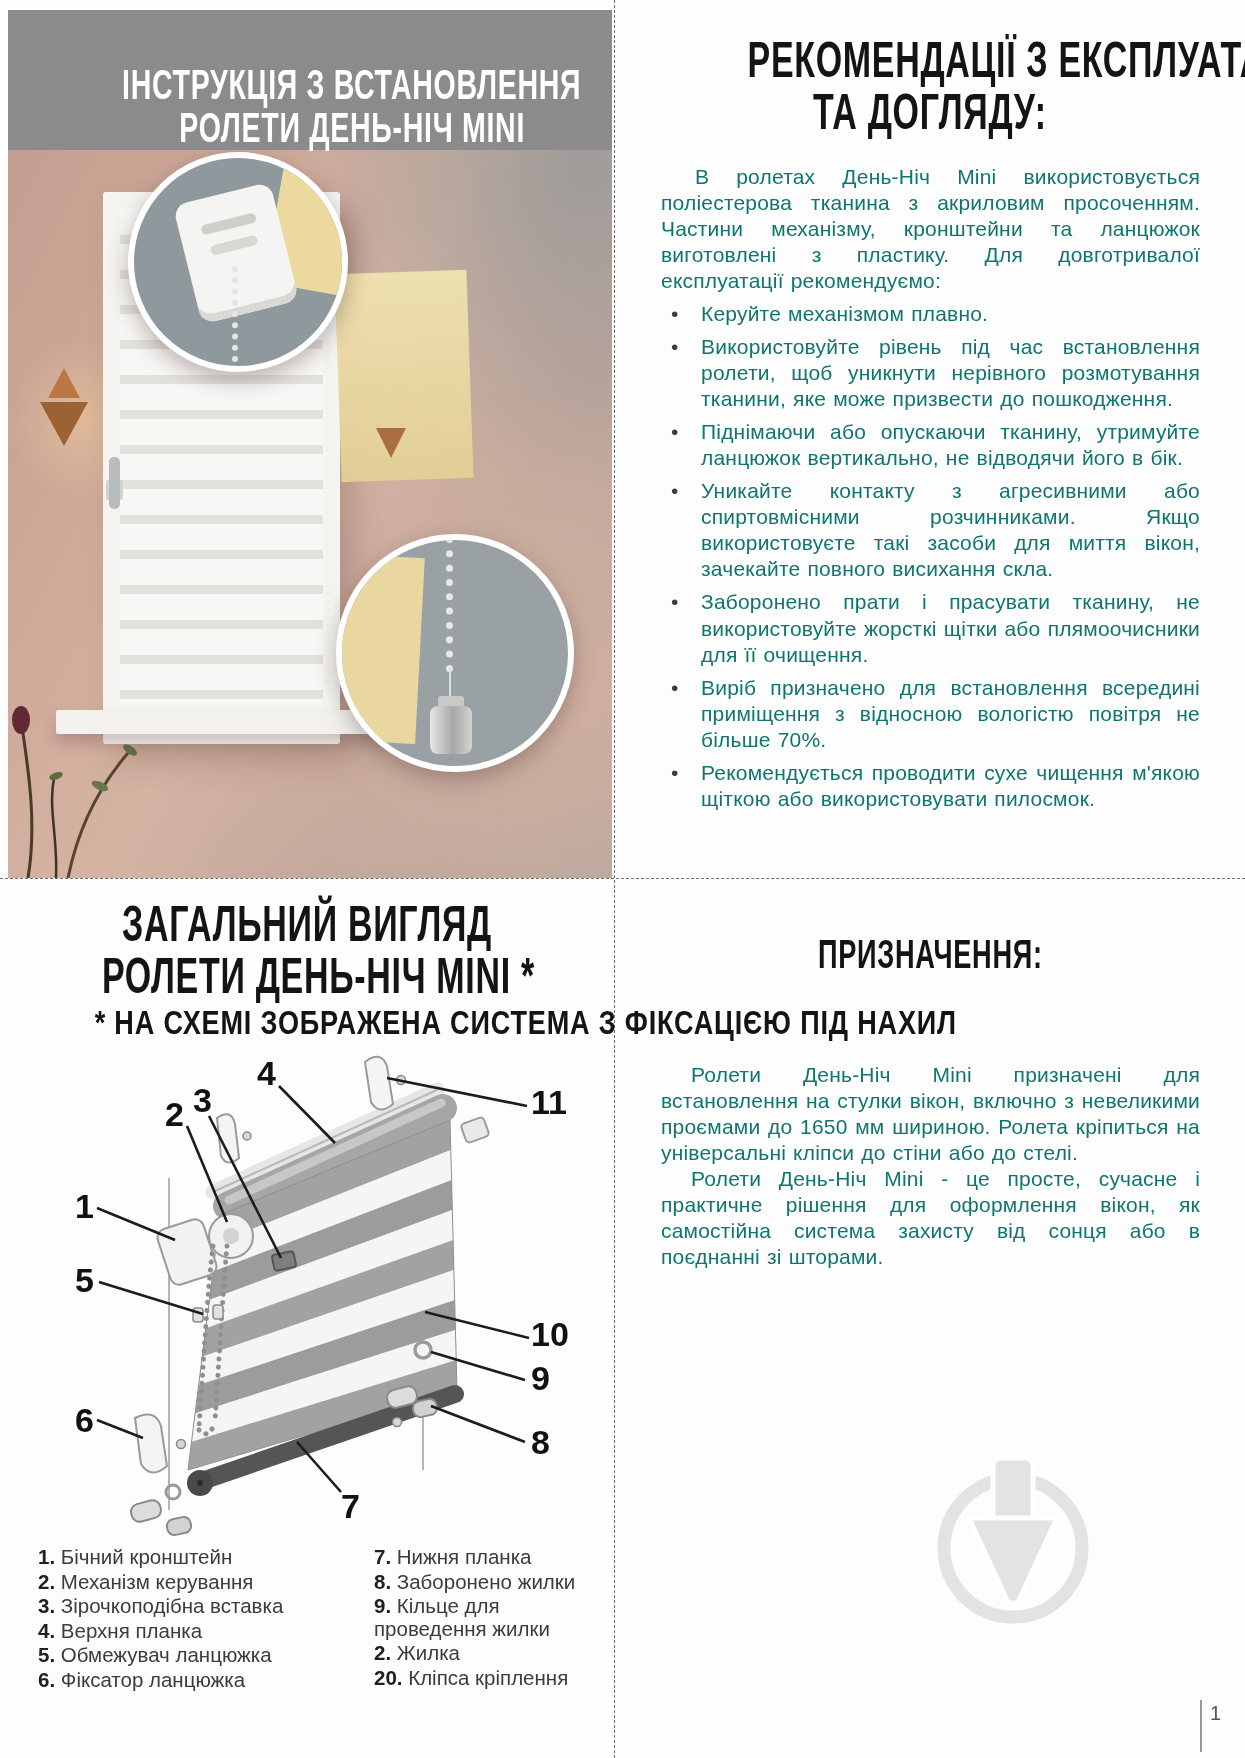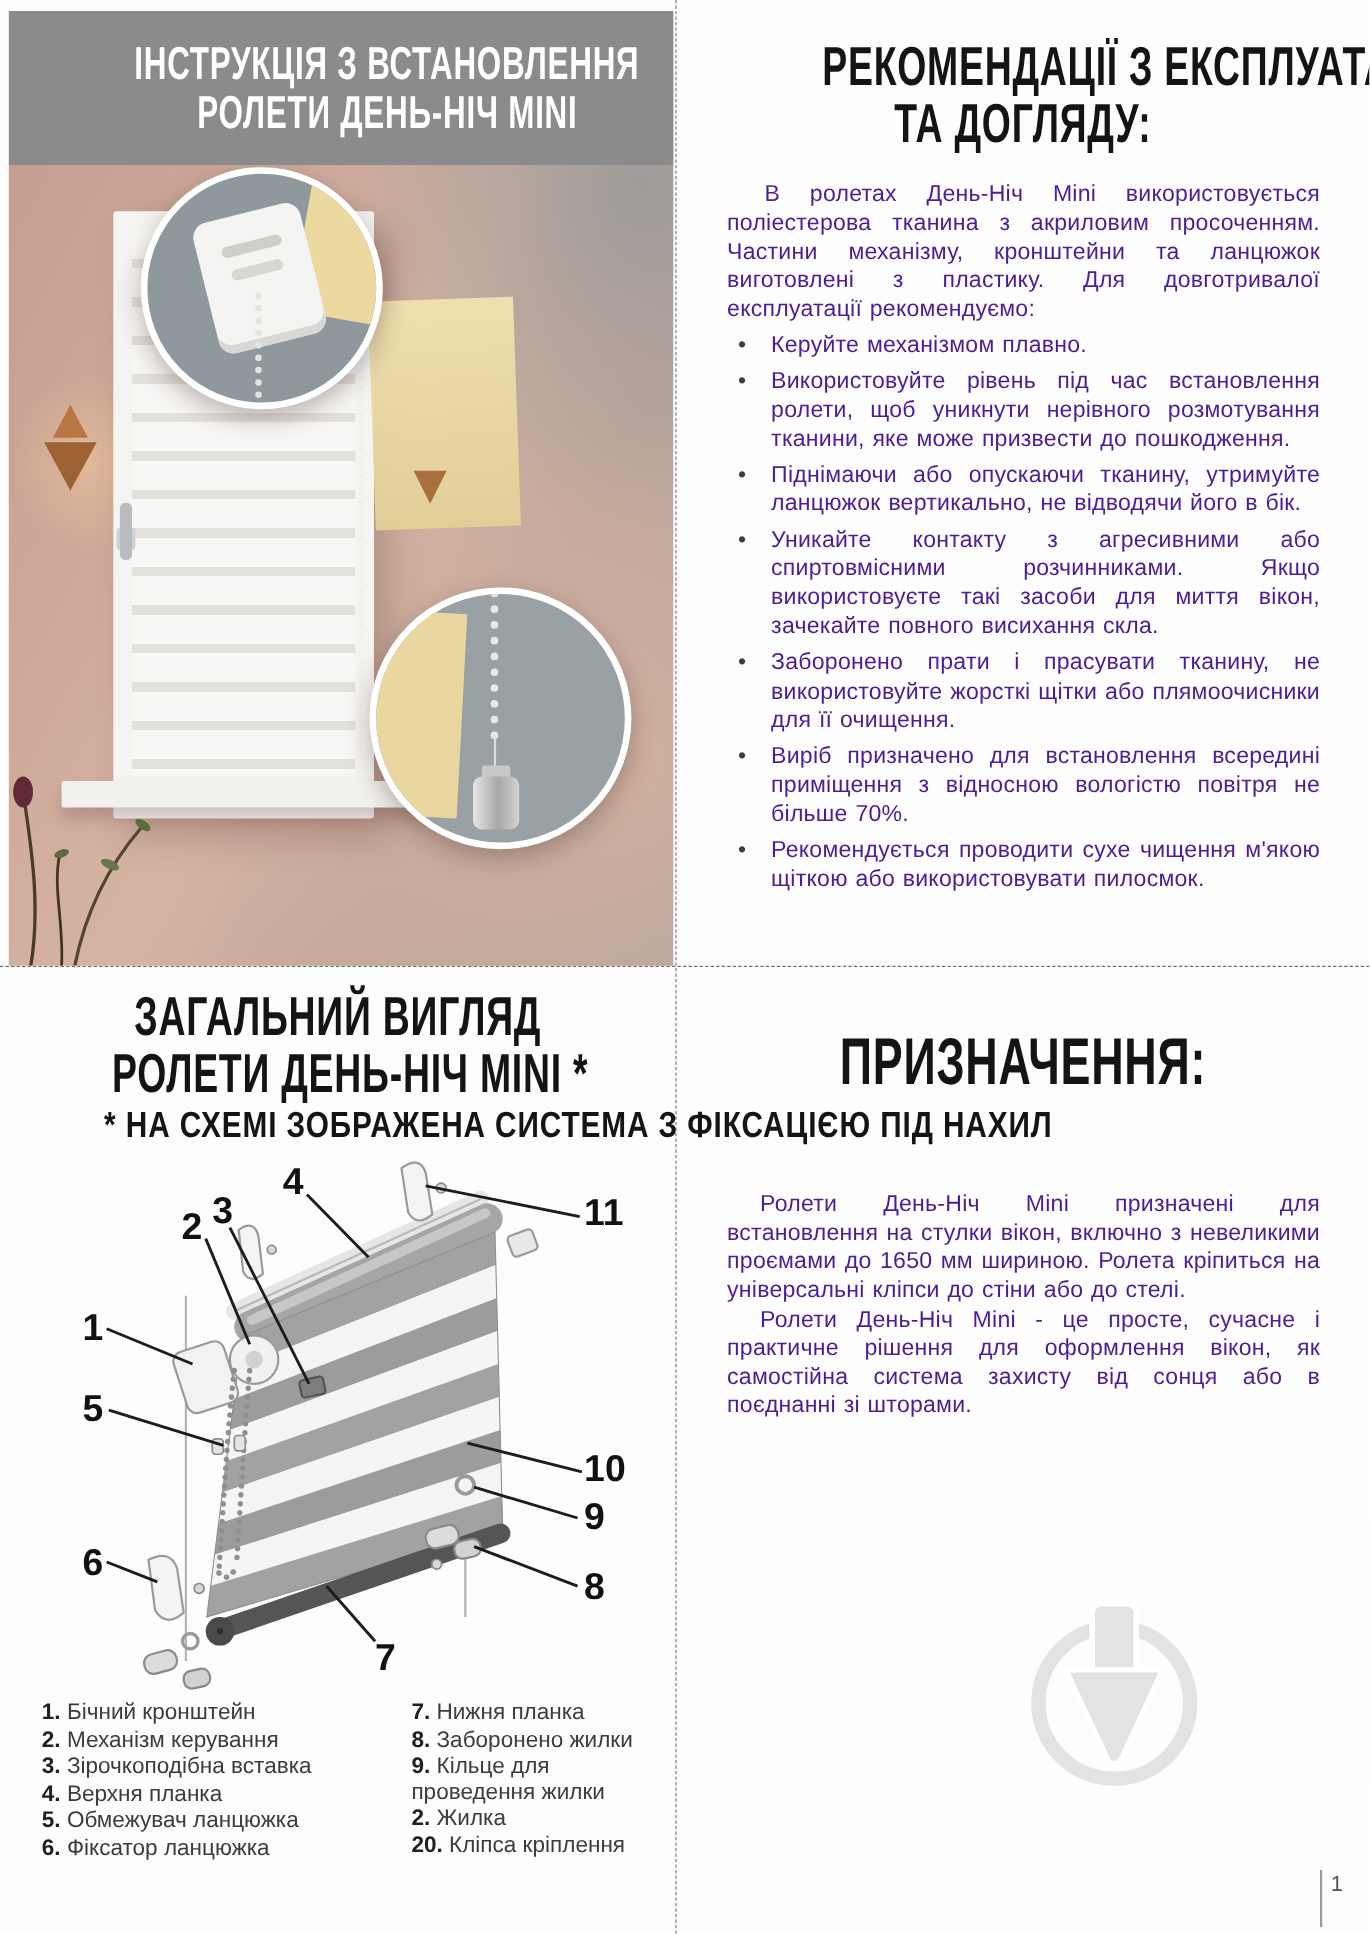--- a/index.html
+++ b/index.html
@@ -5,30 +5,30 @@
   html,body{margin:0;padding:0;background:#ffffff;}
   .page{position:relative;width:1245px;height:1758px;background:#fdfdfd;overflow:hidden;
         font-family:"Liberation Sans",sans-serif;color:#3a3a3c;}
   .cutline-v{position:absolute;left:614px;top:0;height:1758px;width:0;border-left:1px dashed #6f6f6f;}
   .cutline-h{position:absolute;left:0;top:878px;width:1245px;height:0;border-top:1px dashed #6f6f6f;}
 
   
   .hline{text-align:center;line-height:1.04;color:#141414;}
   .squeeze{display:inline-block;transform:scaleX(.68);transform-origin:50% 50%;white-space:nowrap;
            font-weight:bold;letter-spacing:1px;}
-  .body-text{font-size:21px;line-height:1.24;text-align:justify;letter-spacing:.2px;word-spacing:1px;color:#4c1d95;}
+  .body-text{font-size:21px;line-height:1.24;text-align:justify;letter-spacing:.2px;word-spacing:1px;color:#0f766e;}
 
   
   .photo{position:absolute;left:8px;top:10px;width:604px;height:868px;overflow:hidden;
     background:
       radial-gradient(520px 420px at 88% 78%, rgba(212,177,160,.9), rgba(212,177,160,0) 70%),
       radial-gradient(430px 500px at 95% 18%, rgba(150,152,152,.85), rgba(150,152,152,0) 65%),
       linear-gradient(118deg,#c19c8e 0%,#cfaa9b 34%,#d5b4a4 52%,#c3a89c 72%,#b4a69e 100%);}
   .banner{position:absolute;left:0;top:0;width:688px;height:140px;background:#8b8b8d;
-          display:flex;flex-direction:column;justify-content:center;}
+          display:flex;flex-direction:column;justify-content:flex-end;}
   .banner .hline{color:#ffffff;font-size:42px;}
   .window{position:absolute;left:95px;top:182px;width:237px;height:552px;background:#f5f4f1;
           border-radius:3px;box-shadow:14px 18px 30px rgba(90,60,50,.25);}
   .window-inner{position:absolute;left:17px;top:17px;right:17px;bottom:40px;background:#fbfaf8;
       background-image:repeating-linear-gradient(180deg,#f8f7f5 0 26px,#e3e1dc 26px 35px);}
   .window-chain{position:absolute;right:10px;top:30px;bottom:60px;width:0;border-left:4px dotted #efefec;}
   .window-handle{position:absolute;left:6px;top:265px;width:11px;height:52px;background:#b9bcbe;border-radius:5px;}
   .window-handle-base{position:absolute;left:3px;top:288px;width:17px;height:20px;background:#cfd2d4;border-radius:3px;}
   .sill{position:absolute;left:48px;top:700px;width:392px;height:24px;background:#f2f1ee;border-radius:2px;
         box-shadow:0 10px 14px rgba(100,70,60,.28);}
@@ -76,21 +76,21 @@
   .bl-head{padding-top:20px;font-size:50px;}
   .bl-sub{margin-top:4px;font-size:33px;text-decoration:underline;}
   .bl-sub .squeeze{transform:scaleX(.82);}
   .diagram{position:absolute;left:35px;top:162px;width:540px;height:505px;}
   .legend{position:absolute;left:0;top:668px;width:614px;font-size:20.5px;line-height:22.5px;color:#3c3c3e;}
   .legend .colL{position:absolute;left:38px;top:0;width:300px;}
   .legend .colR{position:absolute;left:374px;top:0;width:212px;}
   .legend .item{margin-bottom:2px;}
   .legend .ln{font-weight:bold;color:#202022;}
 
-  .br-head{padding-top:56px;font-size:60px;}
+  .br-head{padding-top:56px;font-size:40px;}
   .br-body{margin:86px 45px 0 46px;}
   .br-body p{margin:0;text-indent:30px;}
 
   .watermark{position:absolute;left:310px;top:568px;}
   .pagenum{position:absolute;right:24px;top:822px;display:flex;align-items:flex-start;}
   .pagenum .bar{width:2px;height:52px;background:#9a9a9a;margin-right:8px;}
   .pagenum .num{font-size:20px;color:#555;padding-top:2px;}
 </style>
 </head>
 <body>

